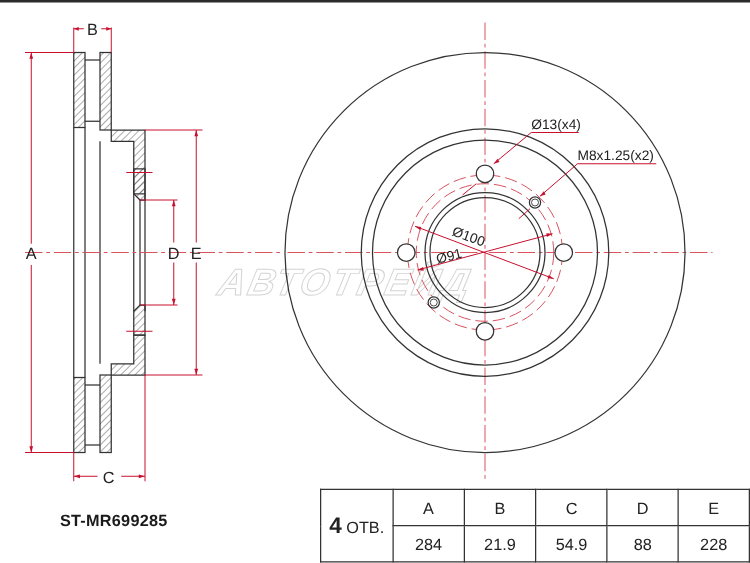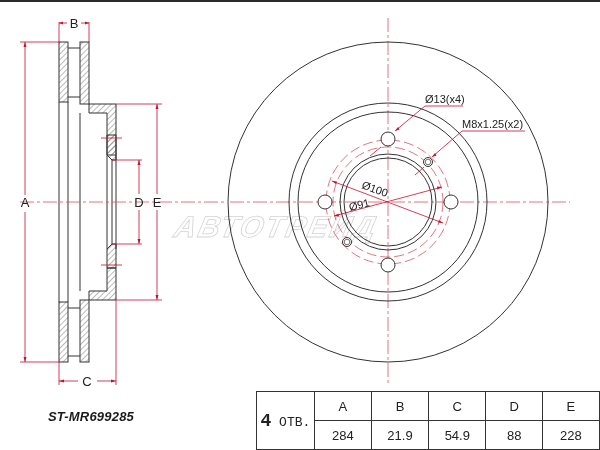--- a/index.html
+++ b/index.html
@@ -1,26 +1,26 @@
 <!DOCTYPE html>
 <html><head>
 <meta charset="utf-8">
 <style>
   html, body { margin: 0; padding: 0; background: #ffffff; }
   body { width: 600px; height: 450px; overflow: hidden; position: relative;
          font-family: "Liberation Sans", sans-serif; }
   .topbar { position: absolute; left: 0; top: 0; width: 600px; height: 2px; background: #2b2b2b; }
   svg.drawing { position: absolute; left: 0; top: 0; }
   .part-number { position: absolute; left: 48px; top: 409px; font-size: 13px; font-weight: bold;
-                 color: #1a1a1a; letter-spacing: 0.2px; font-style: italic; }
+                 color: #1a1a1a; letter-spacing: 0.2px; }
   table.spec { position: absolute; left: 256px; top: 391px; border-collapse: collapse;
                font-family: "Liberation Sans", sans-serif; color: #222; }
   table.spec td { border: 1px solid #333; text-align: center; font-size: 13px;
                   height: 28px; width: 59px; padding: 0; }
-  table.spec td.holes { width: 59px; font-size: 13px; font-family: Liberation Mono, monospace; }
+  table.spec td.holes { width: 59px; font-size: 13px; }
   table.spec td.holes .num { font-size: 18px; font-weight: bold; }
   .watermark { position: absolute; left: 175px; top: 210px; font-size: 30px; font-style: italic;
                font-weight: bold; color: transparent; -webkit-text-stroke: 0.8px #d4d4d4;
                letter-spacing: 2px; transform: skewX(-12deg); pointer-events: none; }
 </style>
 </head>
 <body>
 
 <div class="topbar"></div>
 

